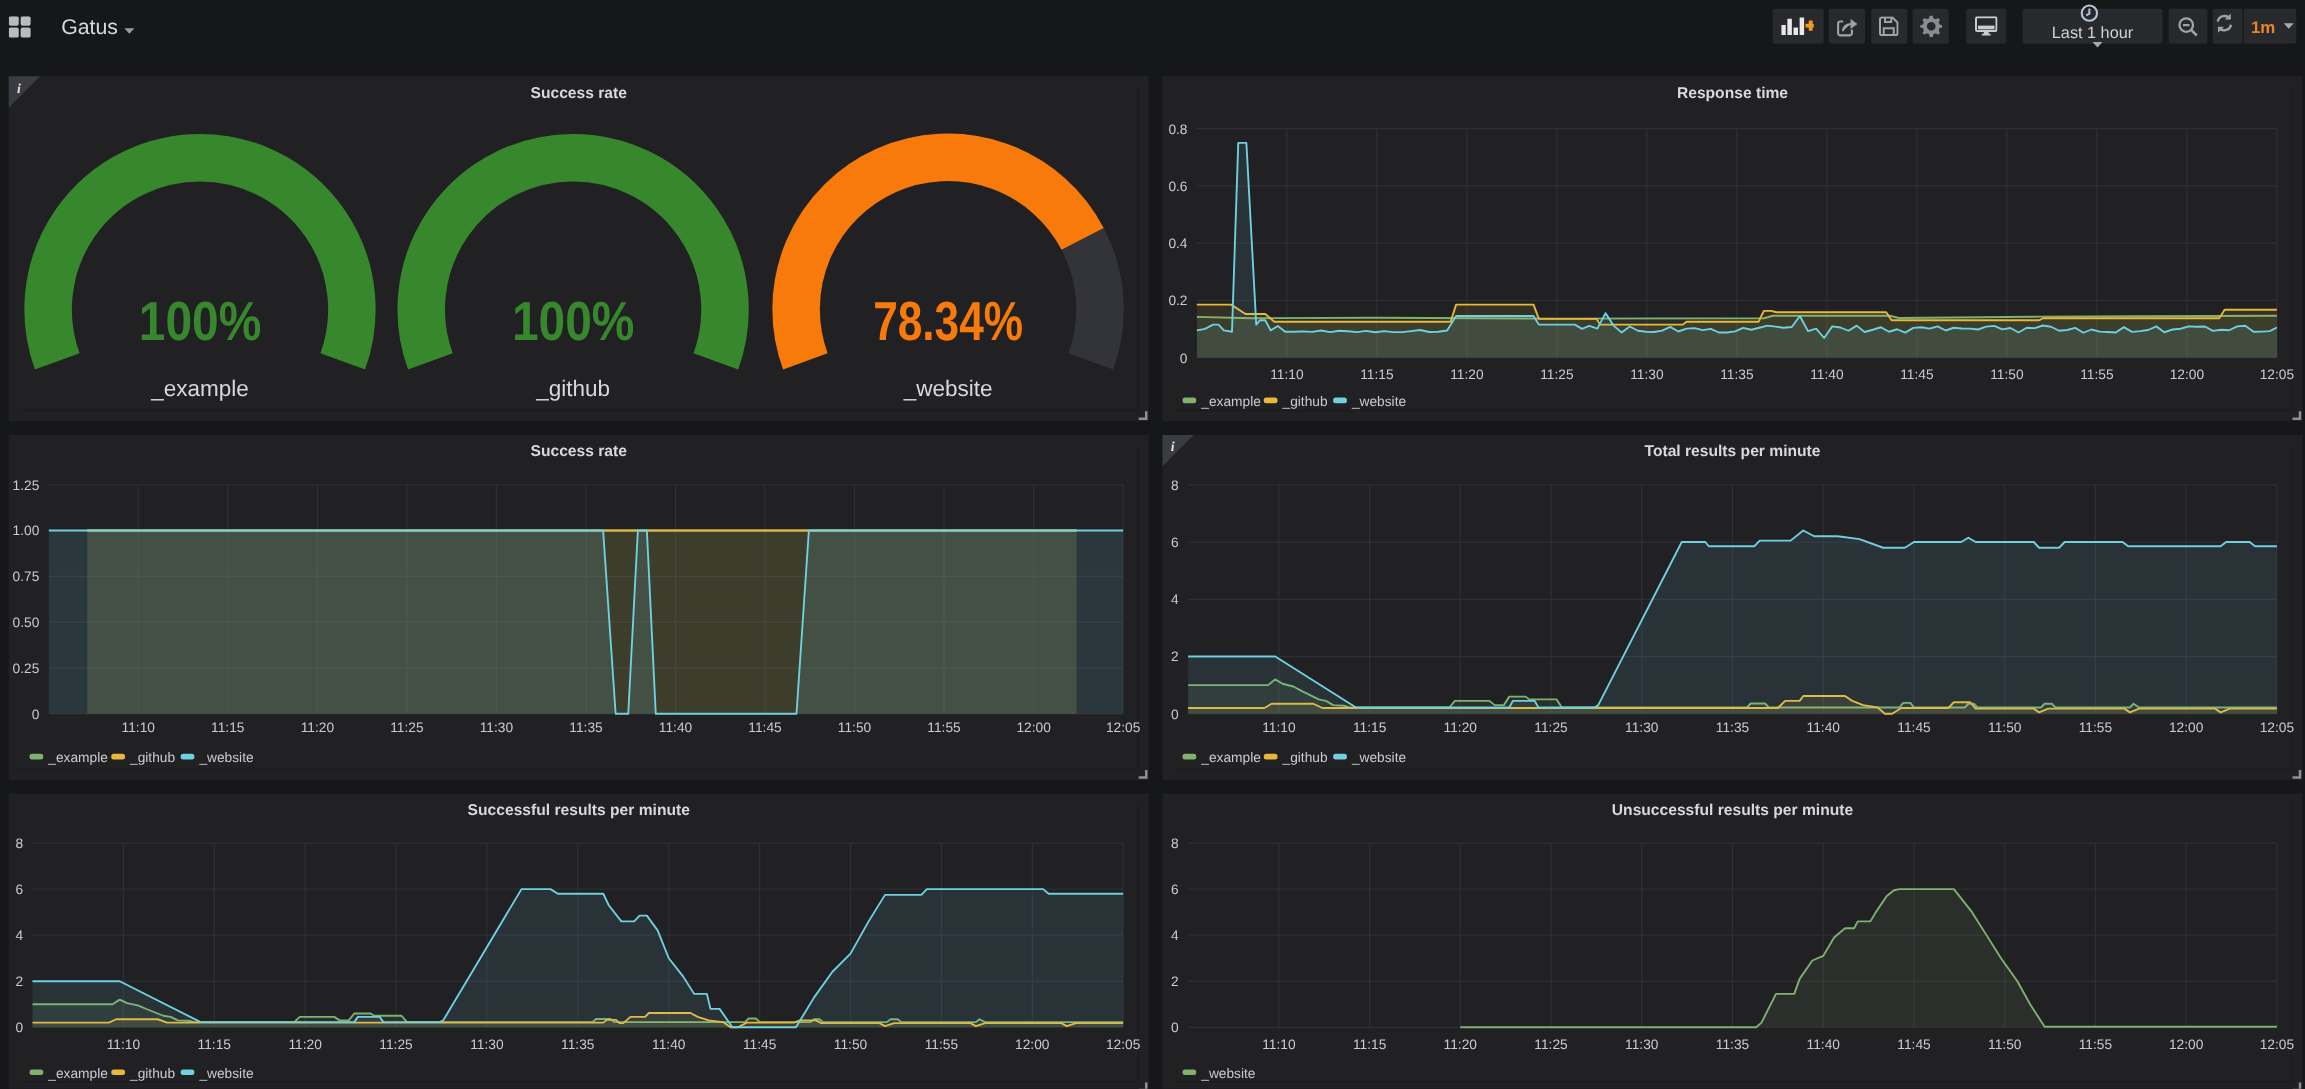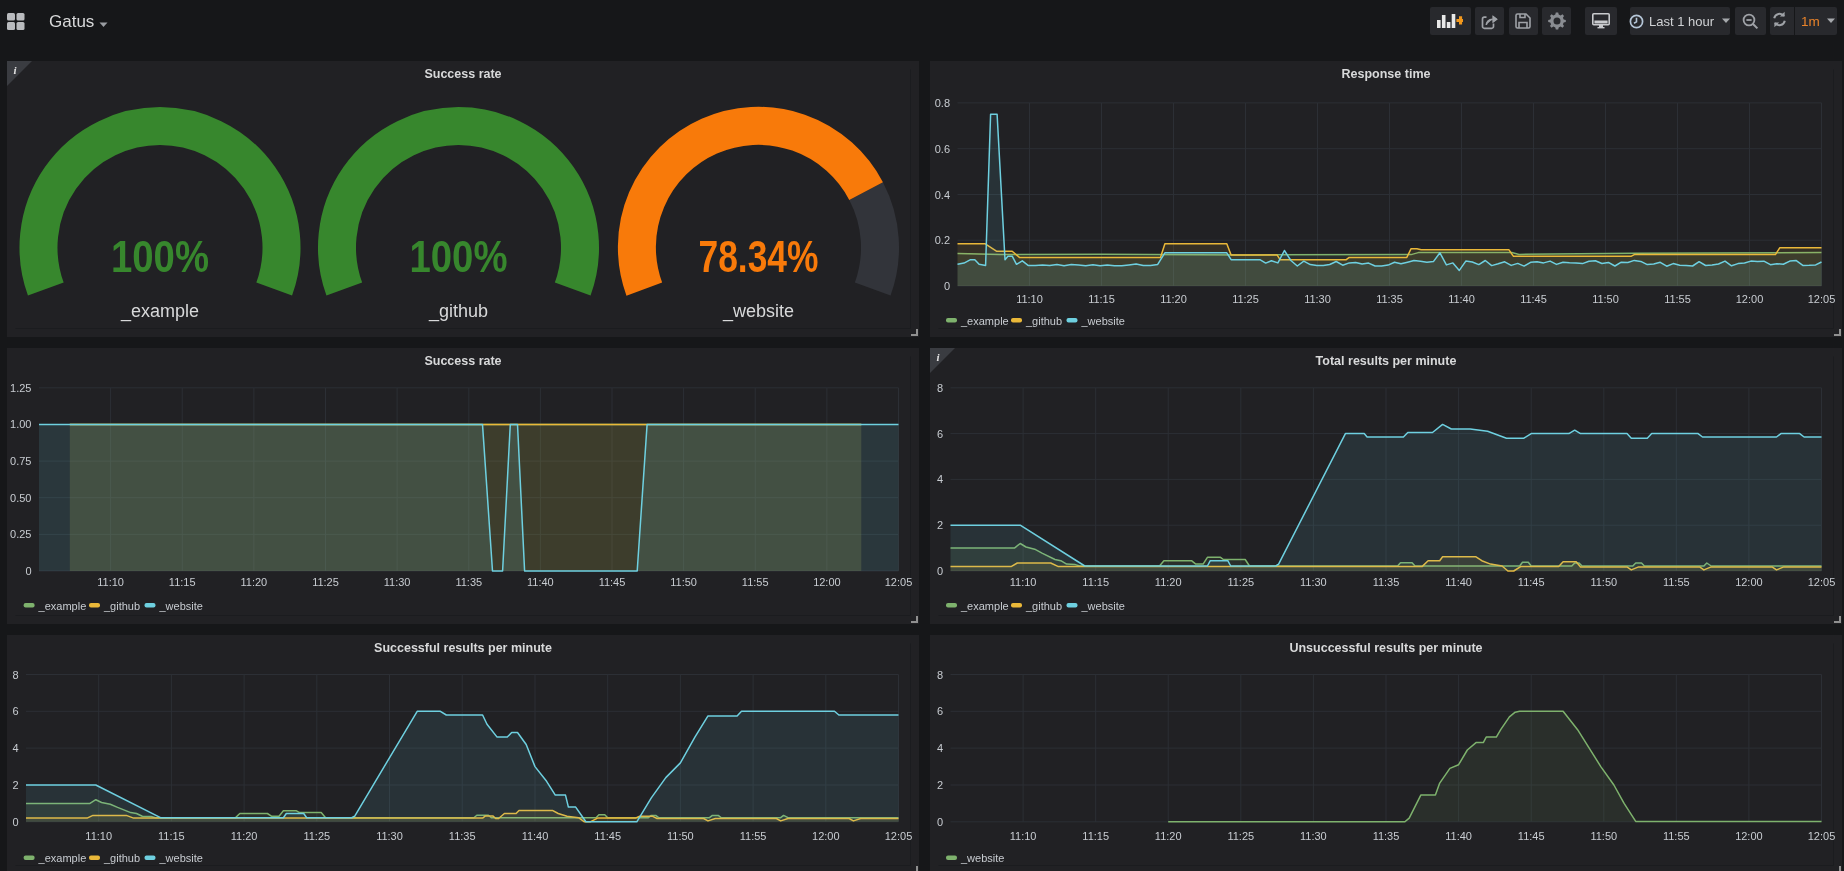--- a/index.html
+++ b/index.html
@@ -5,25 +5,25 @@
   html,body { width:1844px; height:871px; background:#161719; overflow:hidden;
     font-family:"Liberation Sans", sans-serif; }
   .nav { position:absolute; left:0; top:0; width:100%; height:44px; }
   .brand { position:absolute; left:7px; top:12px; display:flex; align-items:center; }
   .brandtext { color:#d8d9da; font-size:17px; margin-left:24px; }
   .navright { position:absolute; right:7px; top:7px; display:flex; align-items:center; height:28px; }
   .nbtn { background:#28292d; height:28px; width:29px; margin-left:4.5px; display:flex;
           align-items:center; justify-content:center; border-radius:2px; }
   .nbtn svg { flex:none; }
   .gap13 { width:9px; }
-  .nbtn.wide { width:100px; padding:0 6px; }
+  .nbtn.wide { width:112px; padding:0 6px;flex-direction:column; }
   .navtext { color:#d0d2d5; font-size:13px; white-space:nowrap; }
   .nbtn.rgrp { width:67px; }
   .rdiv { width:1px; height:28px; background:#161719; margin:0 6px 0 6px; }
-  .oneM { color:#e9832a; font-size:13.5px; font-weight:400; }
+  .oneM { color:#e9832a; font-size:13.5px; font-weight:700; }
   svg.main { position:absolute; left:0; top:0; }
   text { font-family:"Liberation Sans", sans-serif; }
   .ptitle { font-size:12.5px; font-weight:700; fill:#d8d9da; }
   .ax { font-size:11px; fill:#c8ccd1; }
   .leg { font-size:11px; fill:#c8ccd1; }
   .gval { font-size:44px; font-weight:700; }
   .glab { font-size:18px; fill:#d8d9da; }
   .info { font-size:11px; font-style:italic; font-weight:700; fill:#e3e3e3; font-family:"Liberation Serif",serif; }
 </style></head>
 <body>

